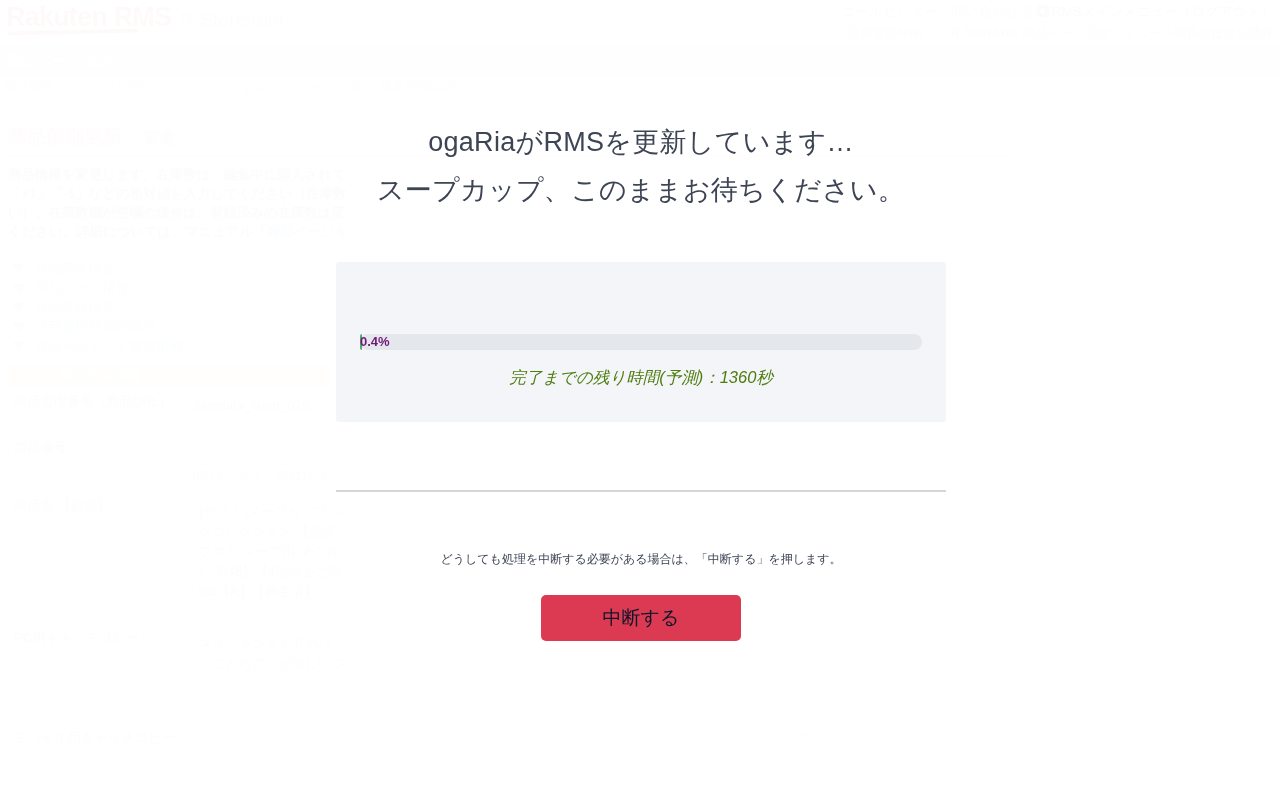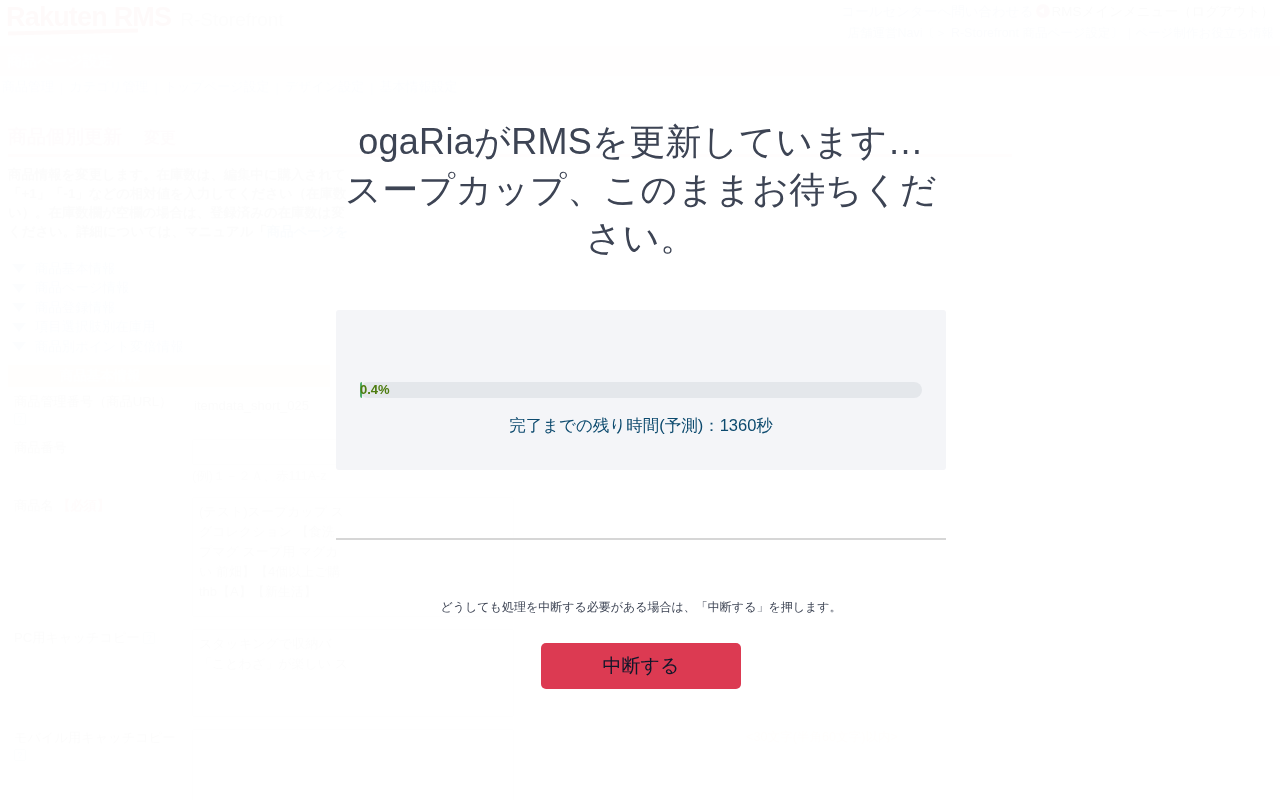--- a/index.html
+++ b/index.html
@@ -139,44 +139,44 @@
   
   #overlay {
     position: absolute; inset: 0; width: 1280px; height: 800px;
     background: rgba(255,255,255,0.86);
   }
   .ov-inner {
     position: absolute; left: 336px; top: 0; width: 610px;
   }
   .ov-title {
     text-align: center; color: #3d4454; font-weight: 400;
-    font-size: 36px; line-height: 48px; letter-spacing: 0.3px;
+    font-size: 27px; line-height: 48px; letter-spacing: 0.3px;
   }
   .ov-title.t1 { margin-top: 118px; }
 
   .prog-panel {
     margin-top: 48px; background: #f4f5f8; border-radius: 3px;
     height: 160px; position: relative;
   }
   .prog-track {
     position: absolute; left: 24px; top: 72px; width: 562px; height: 16px;
     background: #e4e7eb; border-radius: 8px; overflow: visible;
   }
   .prog-fill {
     position: absolute; left: 0; top: 0; height: 16px; width: 2.4px;
     background: #4fae6a; border-radius: 8px 0 0 8px;
   }
   .prog-pct {
     position: absolute; left: 24px; top: 72px;
-    font-size: 13px; font-weight: bold; color: #4d7c0f;
+    font-size: 13px; font-weight: bold; color: #701a75;
     line-height: 16px;
   }
   .prog-eta {
     position: absolute; left: 0; right: 0; top: 105px;
-    text-align: center; font-size: 16.5px; color: #0c4a6e;
+    text-align: center; font-size: 16.5px; color: #4d7c0f; font-style: italic;
   }
 
   .divider {
     margin-top: 68px; height: 2px; background: #d6d6d6; width: 610px;
   }
 
   .warn-block {
     margin-top: 53px; text-align: center;
     font-size: 12px; line-height: 28px; color: #3d4454;
   }

